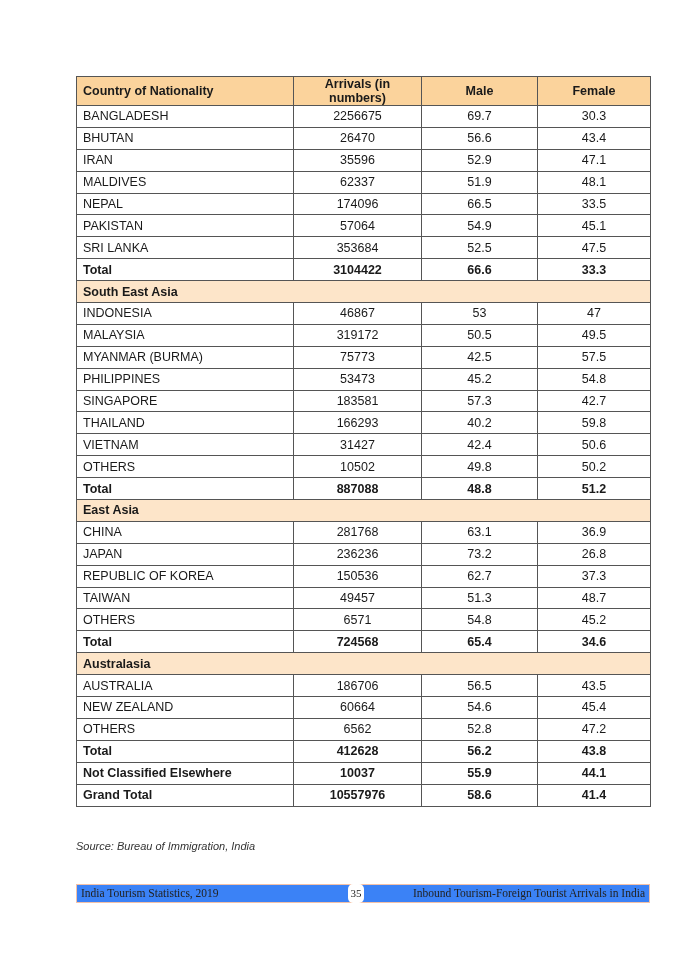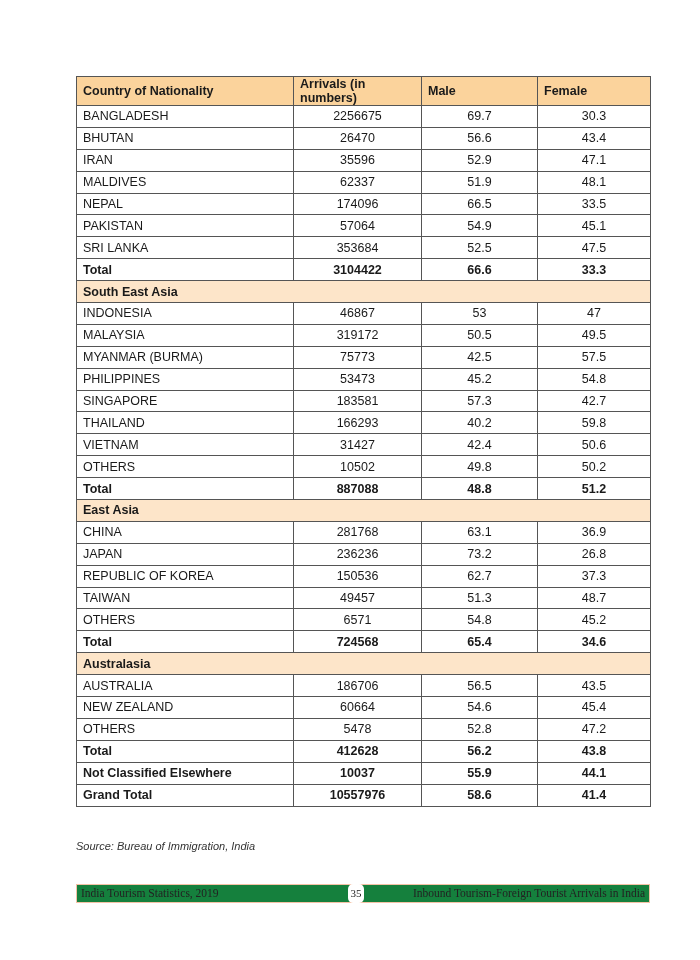--- a/index.html
+++ b/index.html
@@ -1,31 +1,31 @@
 <!DOCTYPE html>
 <html><head>
 <meta charset="utf-8">
 <style>
   html, body { margin: 0; padding: 0; background: #ffffff; }
   body { width: 700px; height: 960px; position: relative; font-family: "Liberation Sans", sans-serif; color: #1a1a1a; }
   .tbl { position: absolute; left: 76px; top: 76px; width: 574px; border-collapse: collapse; table-layout: fixed; font-size: 12.5px; }
   .tbl td, .tbl th { border: 1px solid #555; height: 21.9px; padding: 0 6px; box-sizing: border-box; }
   .tbl th { background: #fbd39c; font-weight: bold; }
   .tbl th.c0 { text-align: left; }
-  .tbl th.cn { text-align: left; }
+  .tbl th.cn { text-align: center; }
   .tbl td.c0 { text-align: left; }
   .tbl td.cn { text-align: center; }
   .tbl tr.total td { font-weight: bold; }
   .tbl tr.section td { background: #fde5c9; font-weight: bold; }
   col.w0 { width: 217px; }
   col.w1 { width: 128px; }
   col.w2 { width: 116px; }
   col.w3 { width: 113px; }
   .source { position: absolute; left: 76px; top: 840px; font-size: 11px; font-style: italic; color: #333; }
-  .footer { position: absolute; left: 76px; top: 884px; width: 574px; height: 19px; background: #15803d; border: 1px solid #f4c1a6; box-sizing: border-box; font-family: "Liberation Serif", serif; font-size: 11.5px; color: #222; }
+  .footer { position: absolute; left: 76px; top: 884px; width: 574px; height: 19px; background: #3b82f6; border: 1px solid #f4c1a6; box-sizing: border-box; font-family: "Liberation Serif", serif; font-size: 11.5px; color: #222; }
   .footer .left { position: absolute; left: 4px; top: 2px; }
   .footer .right { position: absolute; right: 4px; top: 2px; }
   .footer .page { position: absolute; left: 271px; top: -1px; width: 16px; height: 19px; background: #fff; border-radius: 5px; text-align: center; line-height: 19px; font-size: 11px; }
 </style>
 </head>
 <body>
 
 <table class="tbl">
   <colgroup>
       <col class="w0">
@@ -196,21 +196,21 @@
         <td class="cn">43.5</td>
       </tr>
       <tr class="">
         <td class="c0">NEW ZEALAND</td>
         <td class="cn">60664</td>
         <td class="cn">54.6</td>
         <td class="cn">45.4</td>
       </tr>
       <tr class="">
         <td class="c0">OTHERS</td>
-        <td class="cn">5478</td>
+        <td class="cn">6562</td>
         <td class="cn">52.8</td>
         <td class="cn">47.2</td>
       </tr>
       <tr class="total">
         <td class="c0">Total</td>
         <td class="cn">412628</td>
         <td class="cn">56.2</td>
         <td class="cn">43.8</td>
       </tr>
       <tr class="total">

